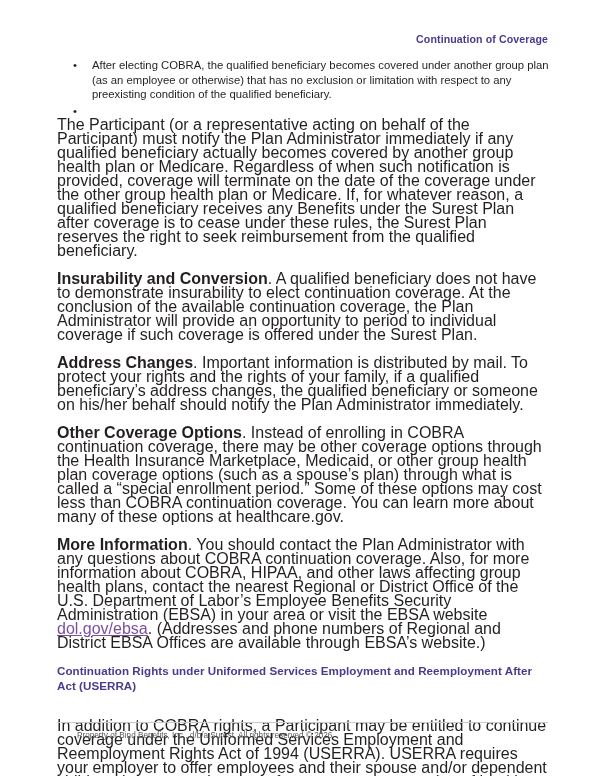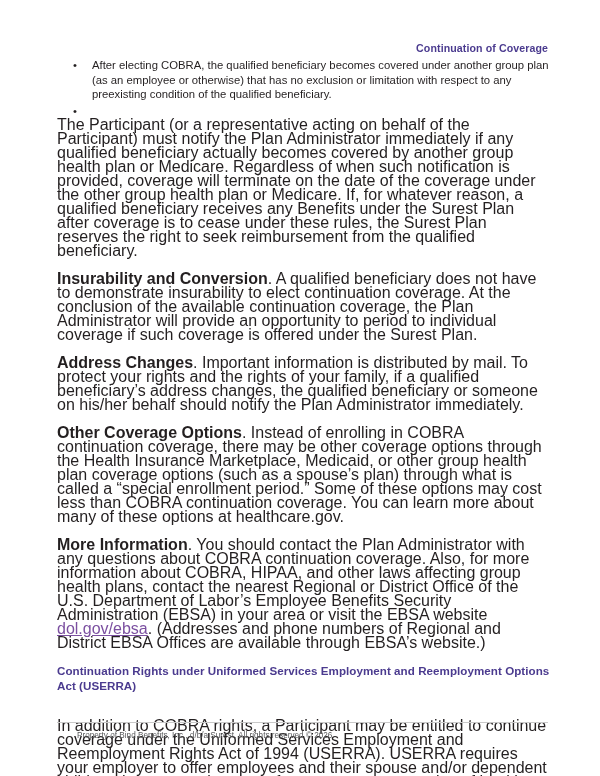--- a/index.html
+++ b/index.html
@@ -19,21 +19,21 @@
   .page {
     position: relative;
     width: 600px;
     height: 776px;
     box-sizing: border-box;
   }
 
   
   .running-header {
     position: absolute;
-    top: 42px;
+    top: 33px;
     left: 57px;
     width: 491px;
     text-align: right;
     font-size: 10.6px;
     font-weight: bold;
     color: #4b3b8f;
     letter-spacing: 0.1px;
   }
 
   
@@ -173,21 +173,21 @@
     </p>
 
     <div class="para-gap"></div>
 
     <p class="body-para">
       <span class="lead-in">More Information</span><span>. You should contact the Plan Administrator with any questions about COBRA continuation coverage. Also, for more information about COBRA, HIPAA, and other laws affecting group health plans, contact the nearest Regional or District Office of the U.S. Department of Labor’s Employee Benefits Security Administration (EBSA) in your area or visit the EBSA website </span><a class="inline-link" href="#">dol.gov/ebsa</a><span>. (Addresses and phone numbers of Regional and District EBSA Offices are available through EBSA’s website.)</span>
     </p>
 
     <div class="para-gap"></div>
 
-    <h2 class="section-heading">Continuation Rights under Uniformed Services Employment and Reemployment Options Act (USERRA)</h2>
+    <h2 class="section-heading">Continuation Rights under Uniformed Services Employment and Reemployment After Act (USERRA)</h2>
 
     <div class="para-gap-small"></div>
 
 
     <div class="para-gap"></div>
 
     <p class="body-para">In addition to COBRA rights, a Participant may be entitled to continue coverage under the Uniformed Services Employment and Reemployment Rights Act of 1994 (USERRA). USERRA requires your employer to offer employees and their spouse and/or dependent children the opportunity to pay for a temporary extension of health coverage (called “USERRA continuation coverage”) at group rates where health coverage under employer-sponsored group health</p>
 
   </div>
 

